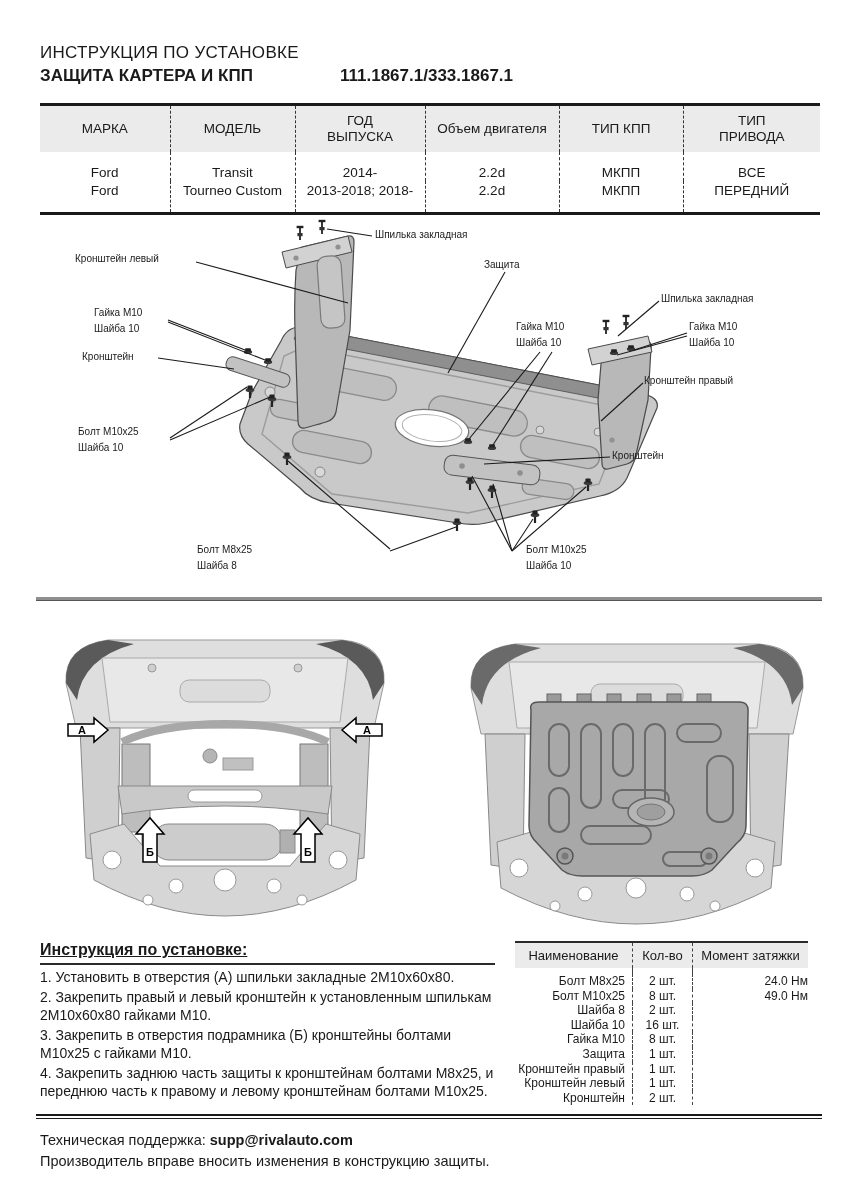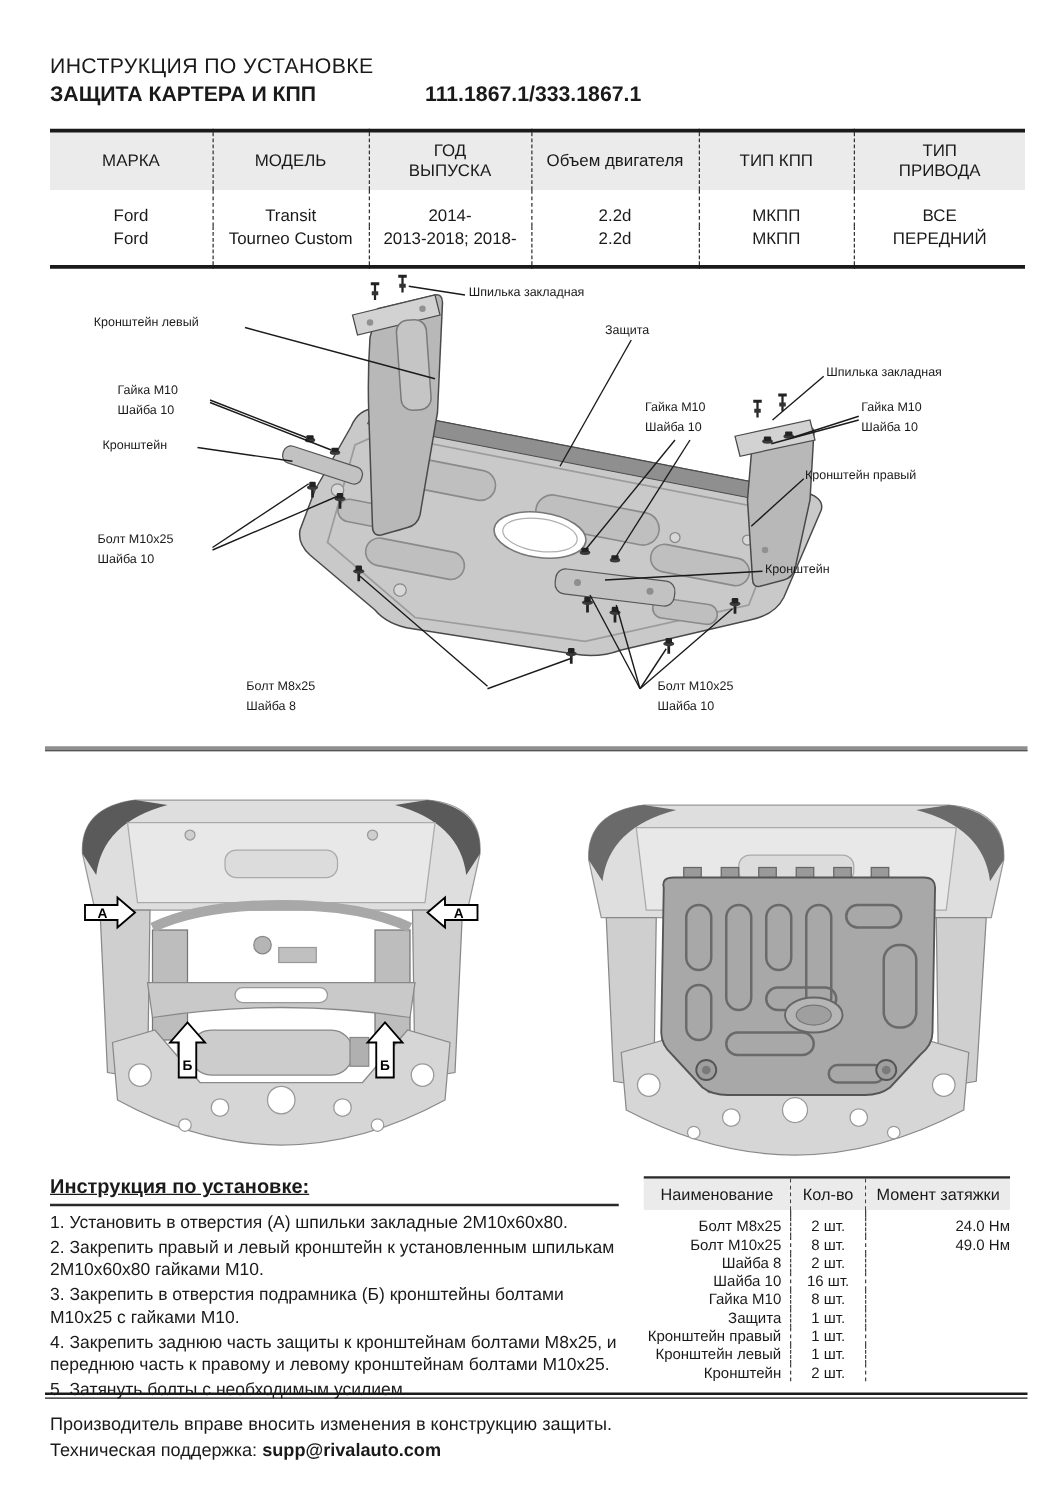--- a/index.html
+++ b/index.html
@@ -370,21 +370,20 @@
   </g>
 </svg>
 
 <div class="abs" id="instr">
   <h3>Инструкция по установке:</h3>
   <div id="steps">
       <p>1. Установить в отверстия (А) шпильки закладные 2М10х60х80.</p>
       <p>2. Закрепить правый и левый кронштейн к установленным шпилькам 2М10х60х80 гайками М10.</p>
       <p>3. Закрепить в отверстия подрамника (Б) кронштейны болтами М10х25 с гайками М10.</p>
       <p>4. Закрепить заднюю часть защиты к кронштейнам болтами М8х25, и переднюю часть к правому и левому кронштейнам болтами М10х25.</p>
-      <p>5. Затянуть болты с необходимым усилием.</p>
     </div>
 </div>
 
 <div class="abs" id="parts">
   <div class="c"></div>
   <div class="nc"></div>
   <div class="tline"></div>
   <div class="c hd">Наименование</div>
   <div class="c hd">Кол-во</div>
   <div class="nc hd">Момент затяжки</div>
@@ -416,18 +415,18 @@
     <div class="c pn-name">Кронштейн левый</div>
     <div class="c pn-qty">1 шт.</div>
     <div class="nc pn-tq"></div>
     <div class="c pn-name">Кронштейн</div>
     <div class="c pn-qty">2 шт.</div>
     <div class="nc pn-tq"></div>
   </div>
 
 <div class="abs rule" id="rule-bottom"></div>
 <div class="abs" id="footer">
-  <div>Производитель вправе вносить изменения в конструкцию защиты.</div>
   <div>
     <span>Техническая поддержка:</span>
     <b>supp@rivalauto.com</b>
   </div>
+  <div>Производитель вправе вносить изменения в конструкцию защиты.</div>
 </div>
 
 </body></html>

